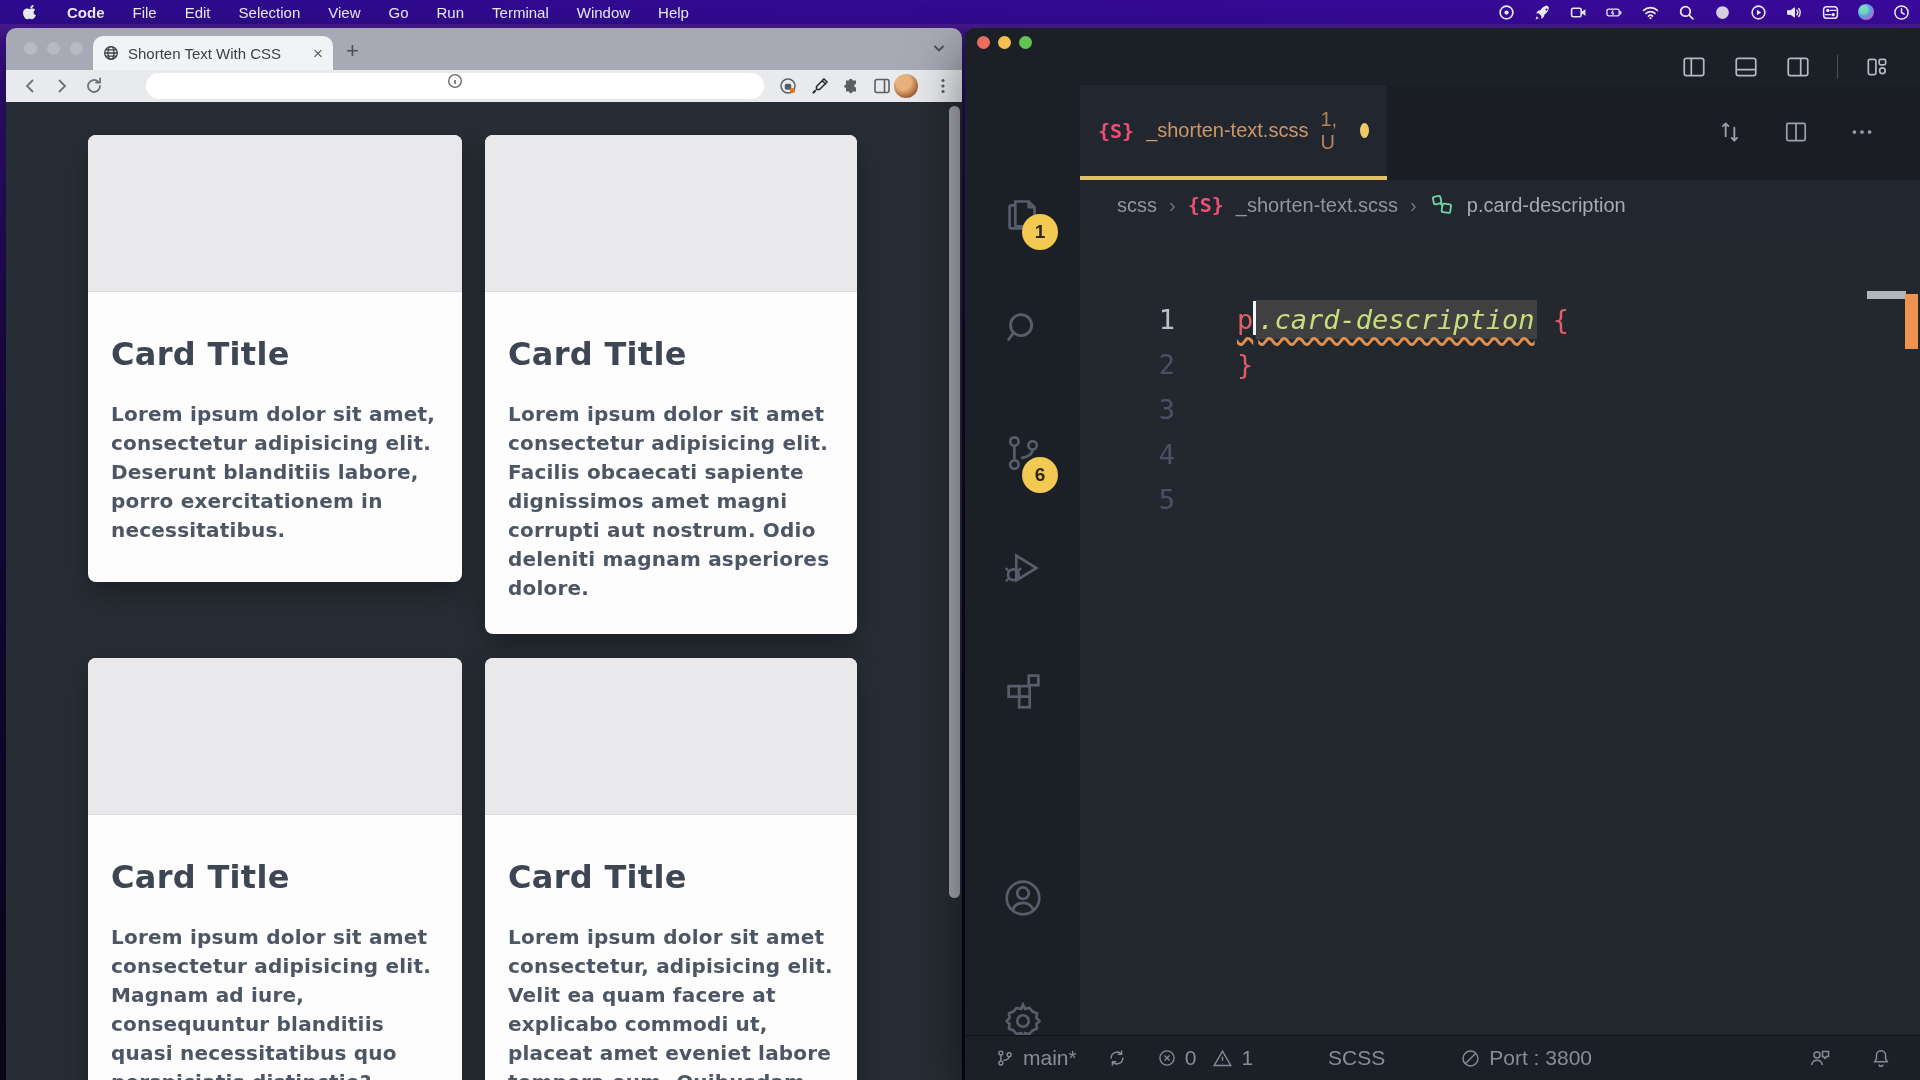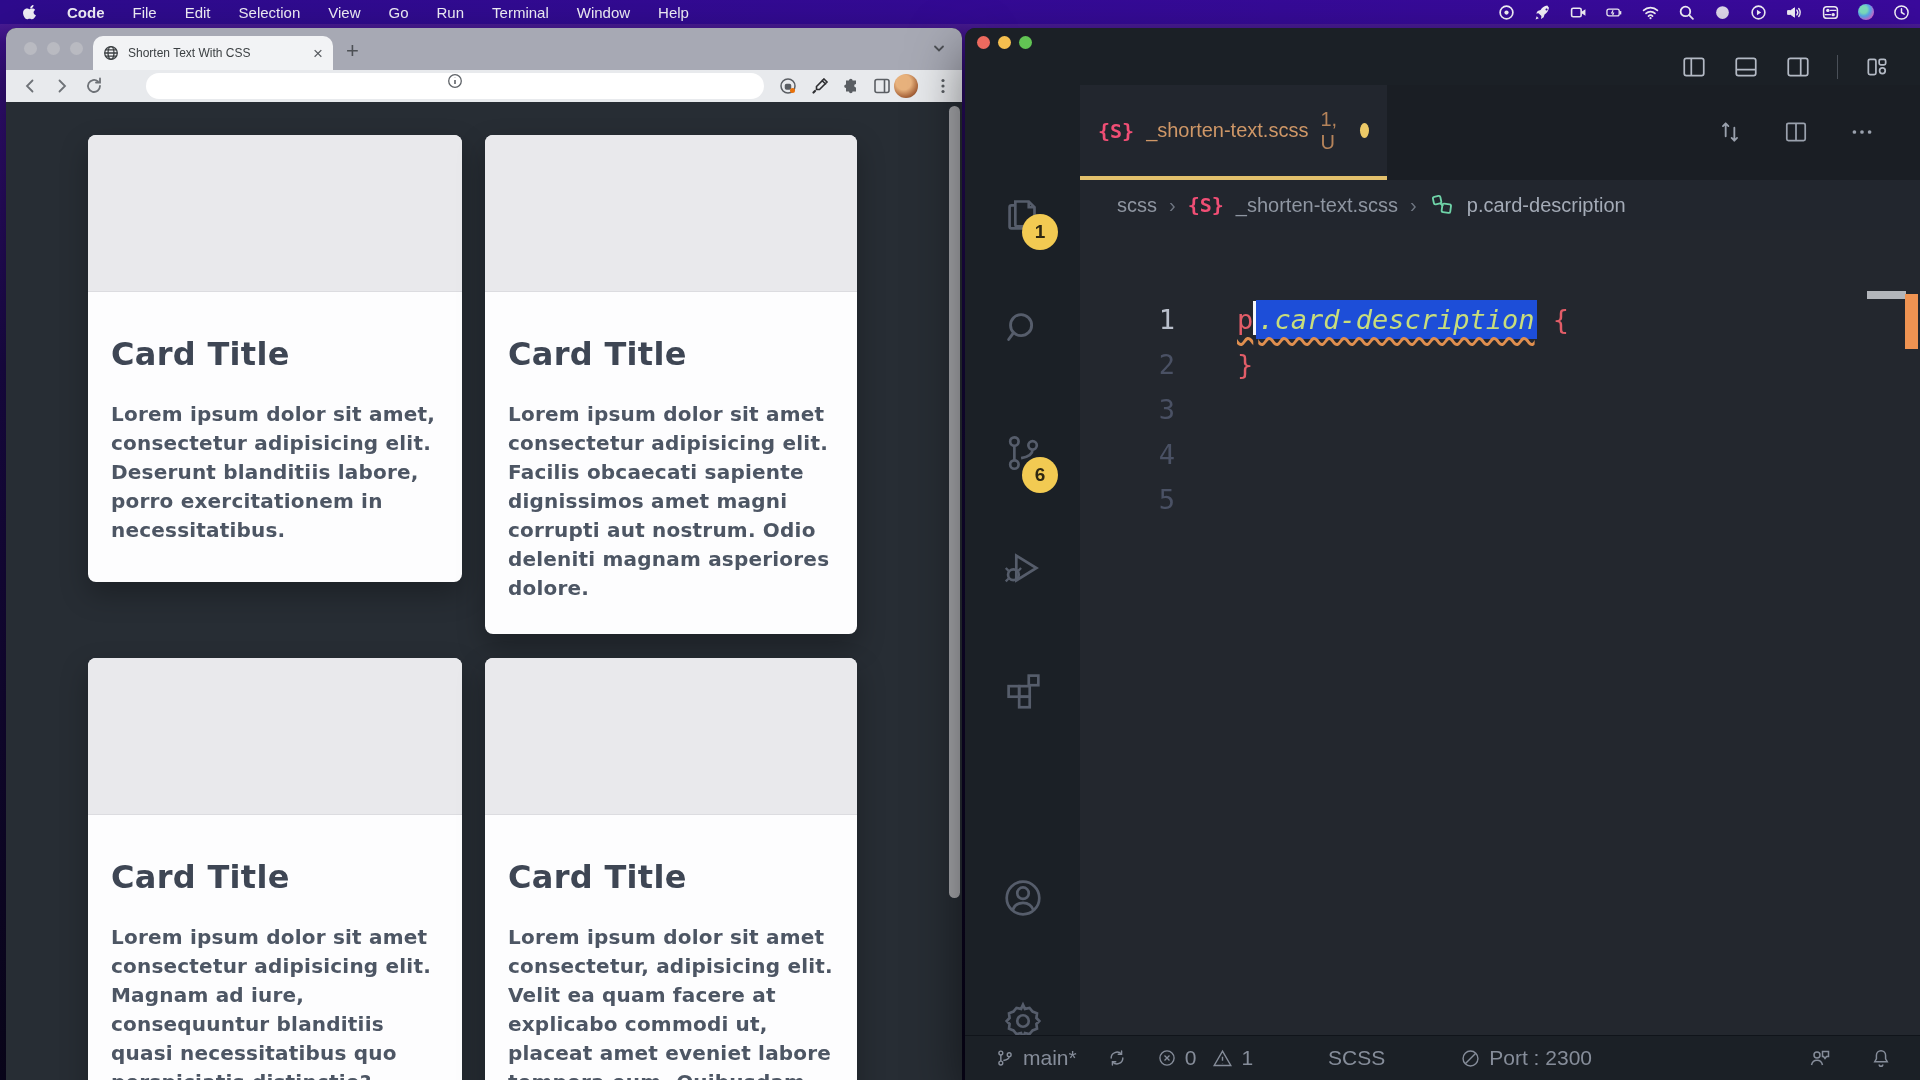--- a/index.html
+++ b/index.html
@@ -27,21 +27,21 @@
   
   .window{ position:absolute; box-shadow:0 22px 55px rgba(0,0,0,.55); }
 
   
   .browser{ left:6px; top:28px; width:956px; height:1052px; border-radius:10px 10px 0 0; overflow:hidden; background:#272d34;}
   .tabstrip{ position:relative; height:42px; background:#a7a9b4; }
   .traffic{ position:absolute; top:14px; left:18px; display:flex; gap:10px; }
   .traffic i{ width:13px; height:13px; border-radius:50%; background:#b9bac1; }
   .btab{ position:absolute; left:87px; top:8px; width:240px; height:34px; background:#f2f3f5;
     border-radius:10px 10px 0 0; display:flex; align-items:center; padding:0 10px; gap:9px; }
-  .btab .t-title{ font-size:12px; color:#3c4043; flex:1; white-space:nowrap; overflow:hidden; }
+  .btab .t-title{ font-size:15px; color:#3c4043; flex:1; white-space:nowrap; overflow:hidden; }
   .btab .t-close{ color:#5a5d62; font-size:17px; line-height:1; cursor:default; }
   .newtab{ position:absolute; left:340px; top:12px; color:#4d5055; font-size:22px; line-height:22px; }
   .tab-chevron{ position:absolute; right:16px; top:13px; color:#4d5055; }
   .btoolbar{ position:relative; height:32px; background:#e8eaed; }
   .nav-ic{ position:absolute; top:6px; color:#6e7277; }
   .urlpill{ position:absolute; left:140px; top:3px; width:618px; height:26px; background:#ffffff;
     border-radius:13px; display:flex; align-items:center; padding:0 12px; gap:10px;flex-direction:column; }
   .urlpill .url{ font-size:15px; color:#27292d; flex:1; white-space:nowrap; overflow:hidden; }
   .pill-ics{ display:flex; gap:16px; align-items:center; color:#5f6368; }
   .ext-ic{ position:absolute; top:6px; color:#5a5e63; }
@@ -92,21 +92,21 @@
   .bc-last{ color:#a4abb7; }
   .symbol-ic{ color:#6fd3a8; }
 
   .code-area{ position:absolute; left:0; top:145px; width:840px; height:805px; background:#23272e;
     font-family:"DejaVu Sans Mono", monospace; font-size:27px; }
   .lnum{ position:absolute; width:95px; text-align:right; height:45px; line-height:45px; color:#4a5164; }
   .lnum.active{ color:#b9bfcb; }
   .code-text{ position:absolute; left:157px; height:45px; line-height:45px; }
   .tok-pink{ color:#e25d68; }
   .sel-wavy{ text-decoration:underline wavy #e08f4f 2.5px; text-underline-offset:8px; }
-  .tok-class{ color:#c8dd7c; font-style:italic; background:#1d4ed8; padding:4px 2px; }
+  .tok-class{ color:#c8dd7c; font-style:italic; background:#404040; padding:4px 2px; }
   .cursor{ display:inline-block; width:3px; height:34px; background:#f5f6f8; vertical-align:-6px; }
   .ruler-gray{ position:absolute; left:787px; top:61px; width:39px; height:8px; background:#cdd0d4; opacity:.85; }
   .ruler-orange{ position:absolute; left:825px; top:64px; width:13px; height:55px; background:#ef9352; }
 
   .statusbar{ position:absolute; left:0; top:1007px; width:955px; height:45px; background:#1b2026;
     border-top:1px solid #10141a; display:flex; align-items:center; font-size:21px; color:#868d9a; }
   .sb-item{ display:flex; align-items:center; gap:8px; }
   .sb-left{ display:flex; align-items:center; gap:30px; padding-left:30px; }
   .sb-right{ margin-left:auto; display:flex; align-items:center; gap:38px; padding-right:28px; }
 </style>
@@ -537,21 +537,21 @@
       <span class="sb-item" style="margin-left:45px">
         <span>SCSS</span>
       </span>
       <span class="sb-item" style="margin-left:45px">
         <span>
             <svg width="21" height="21" viewBox="0 0 24 24" fill="none" stroke="currentColor" stroke-width="1.6">
               <circle cx="12" cy="12" r="8.5"></circle>
               <path d="M6 18 18 6"></path>
             </svg>
           </span>
-        <span>Port : 2300</span>
+        <span>Port : 3800</span>
       </span>
     </div>
     <div class="sb-right">
       <span>
           <svg width="24" height="24" viewBox="0 0 24 24" fill="none" stroke="currentColor" stroke-width="1.5">
             <circle cx="9" cy="9" r="3"></circle>
             <path d="M3.5 19c.8-3.4 2.8-4.8 5.5-4.8s4.7 1.4 5.5 4.8"></path>
             <path d="M14.5 5.5h6v5h-2l-1.5 2-1.5-2h-1z" fill="none"></path>
           </svg>
         </span>

